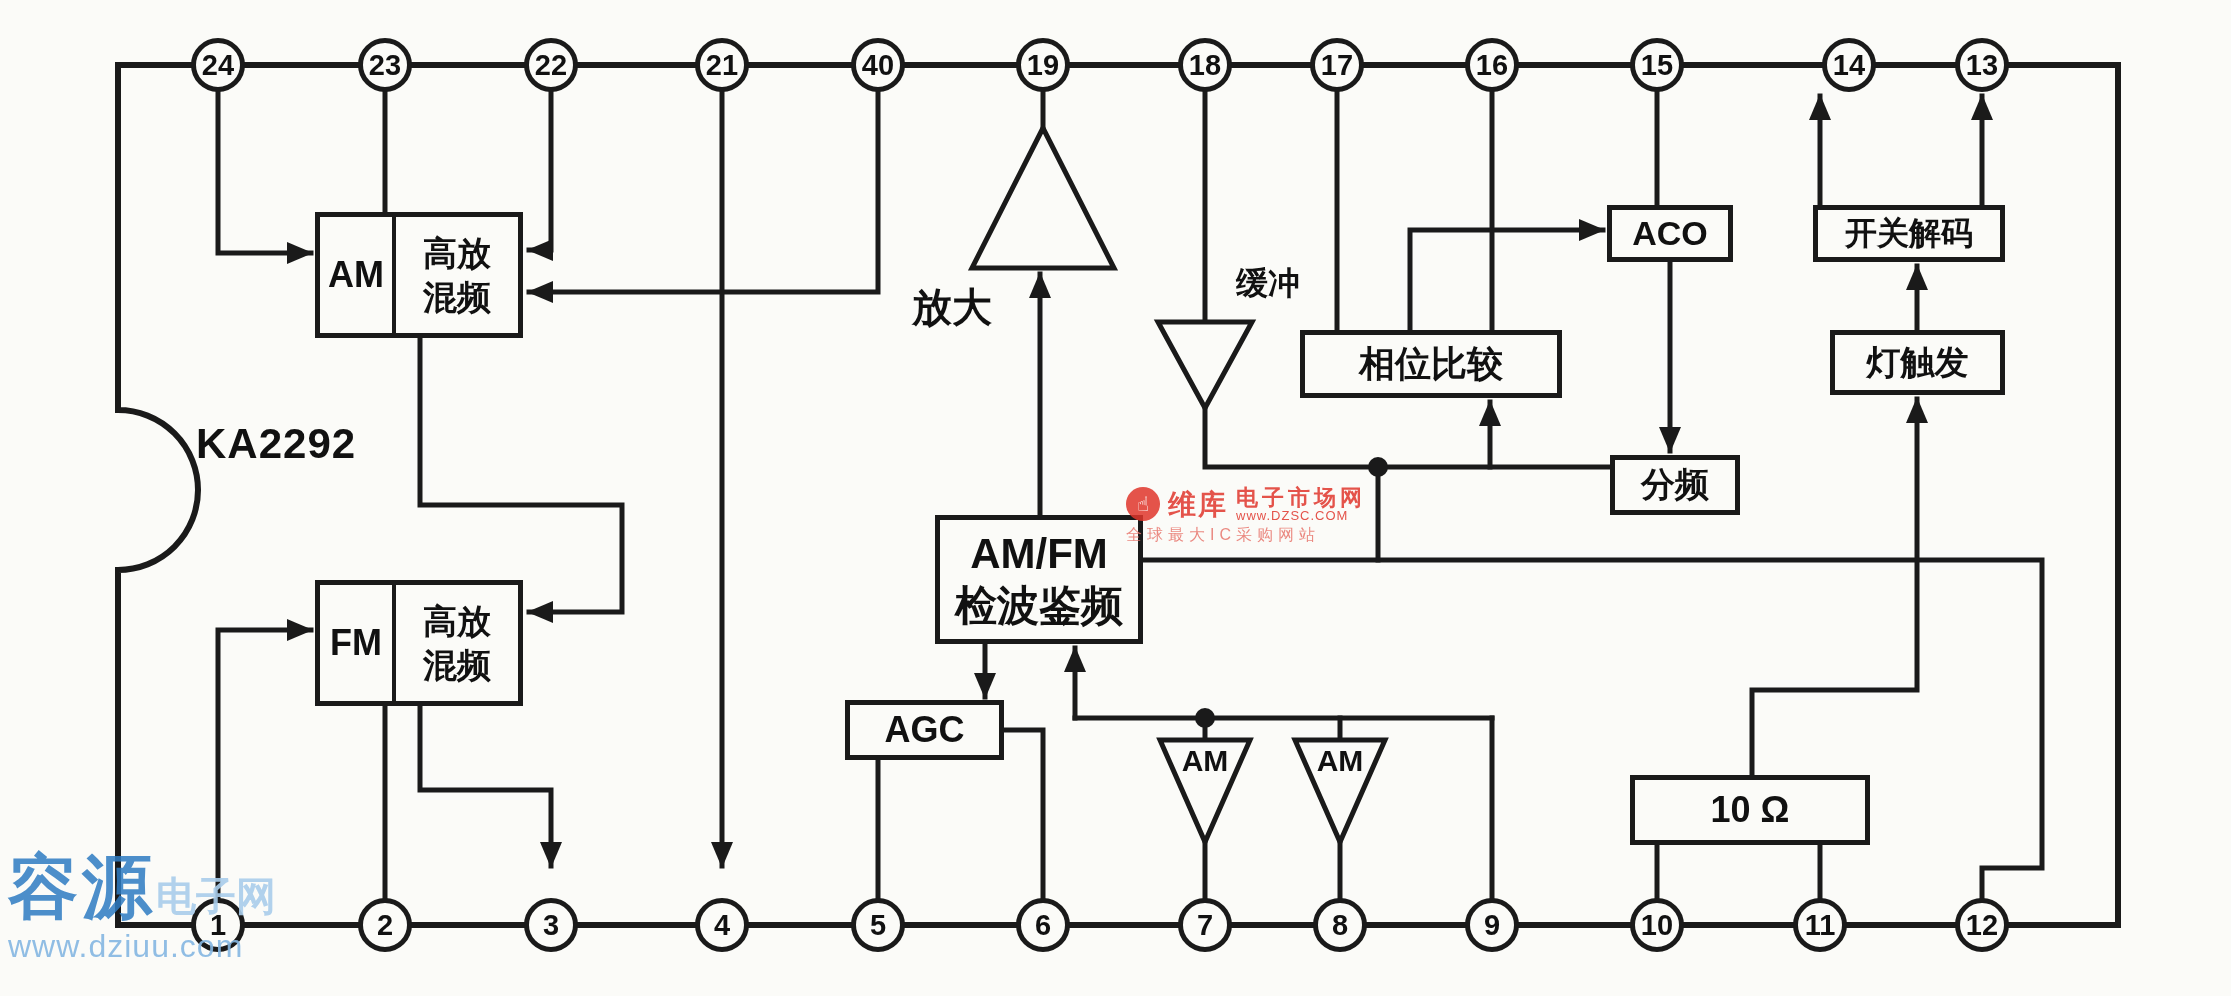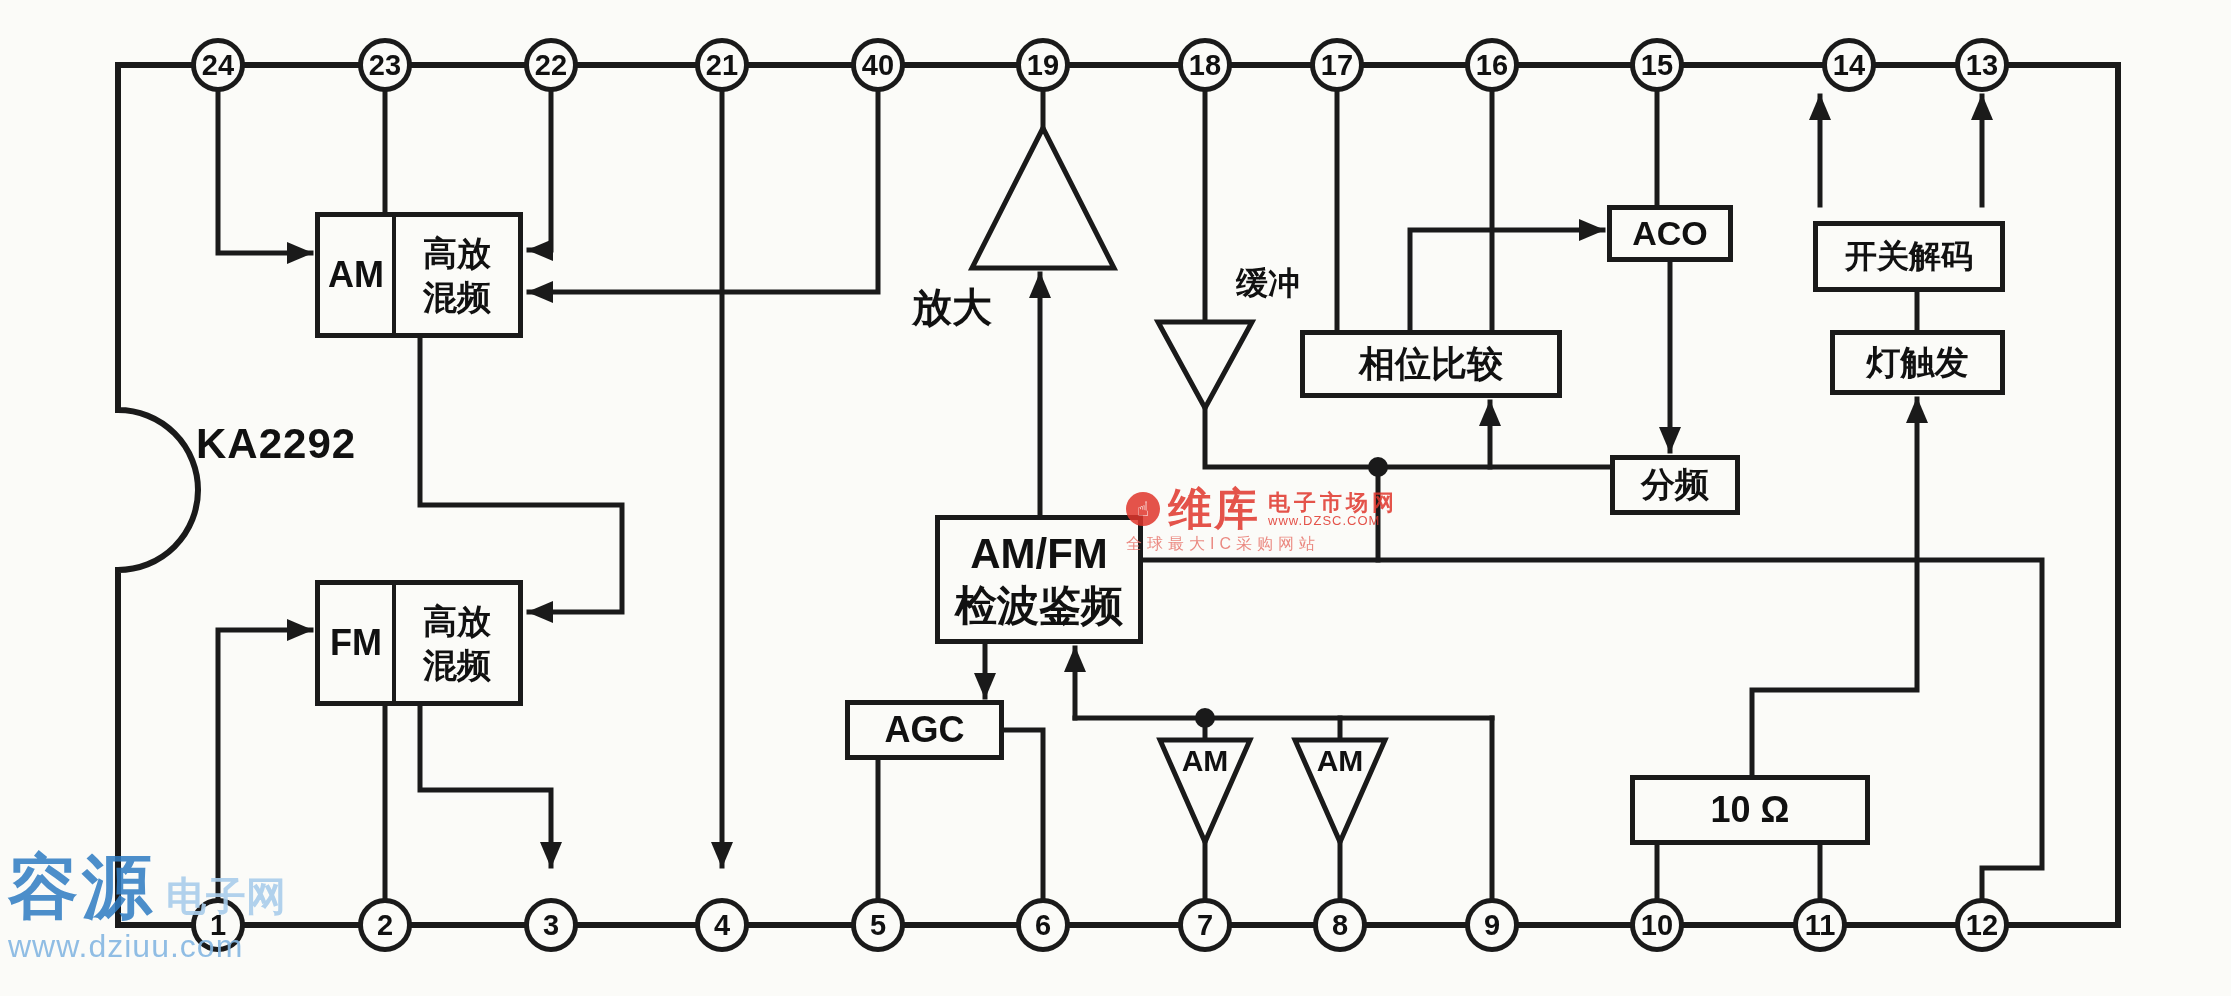--- a/index.html
+++ b/index.html
@@ -30,28 +30,28 @@
 
   .wm-red{
     position:absolute;left:1126px;top:486px;z-index:10;pointer-events:none;color:#e0362c;
     opacity:.85;line-height:1.05;
   }
   .wm-red .row{display:flex;align-items:center;gap:8px;}
   .wm-red .logo{
     display:inline-flex;align-items:center;justify-content:center;width:34px;height:34px;
     border-radius:50%;background:#e0362c;color:#fff;font-size:20px;
   }
-  .wm-red .brand{font-size:44px;font-weight:bold;letter-spacing:2px;}
+  .wm-red .brand{font-size:28px;font-weight:bold;letter-spacing:2px;}
   .wm-red .cols{display:flex;flex-direction:column;align-items:flex-start;}
   .wm-red .suffix{font-size:22px;font-weight:bold;letter-spacing:4px;}
   .wm-red .url{font-size:13px;letter-spacing:1px;}
   .wm-red .slogan{font-size:16px;letter-spacing:5px;margin-top:4px;color:#e8766d;}
 
   .wm-blue{position:absolute;left:8px;top:852px;z-index:10;pointer-events:none;line-height:1.0;}
-  .wm-blue .row{display:flex;align-items:flex-end;gap:10px;}
+  .wm-blue .row{display:flex;align-items:flex-end;}
   .wm-blue .brand{font-size:70px;font-weight:bold;color:#2e7cc3;opacity:.85;letter-spacing:4px;}
   .wm-blue .suffix{font-size:40px;font-weight:bold;color:#a9cdeb;opacity:.9;padding-bottom:6px;}
   .wm-blue .url{font-size:32px;color:#85b7e2;opacity:.9;margin-top:8px;letter-spacing:1px;}
 </style>
 </head>
 <body>
 
 <div class="canvas">
 
   <svg class="layer-svg" width="2231" height="996" viewBox="0 0 2231 996">
@@ -133,21 +133,21 @@
       <div>混频</div>
     </div>
   </div>
 
   <div class="blk" style="left:1300px;top:330px;width:262px;height:68px;font-size:36px;">相位比较</div>
 
   <div class="blk" style="left:1607px;top:205px;width:126px;height:57px;font-size:34px;">ACO</div>
 
   <div class="blk" style="left:1610px;top:455px;width:130px;height:60px;font-size:34px;">分频</div>
 
-  <div class="blk" style="left:1813px;top:221px;width:192px;height:71px;font-size:32px;text-align:right;">开关解码</div>
+  <div class="blk" style="left:1813px;top:205px;width:192px;height:57px;font-size:32px;text-align:right;">开关解码</div>
 
   <div class="blk" style="left:1830px;top:330px;width:175px;height:65px;font-size:34px;">灯触发</div>
 
   <div class="blk" style="left:935px;top:515px;width:208px;height:129px;font-size:42px;">
     <div class="stack">
       <div>AM/FM</div>
       <div>检波鉴频</div>
     </div>
   </div>
 

